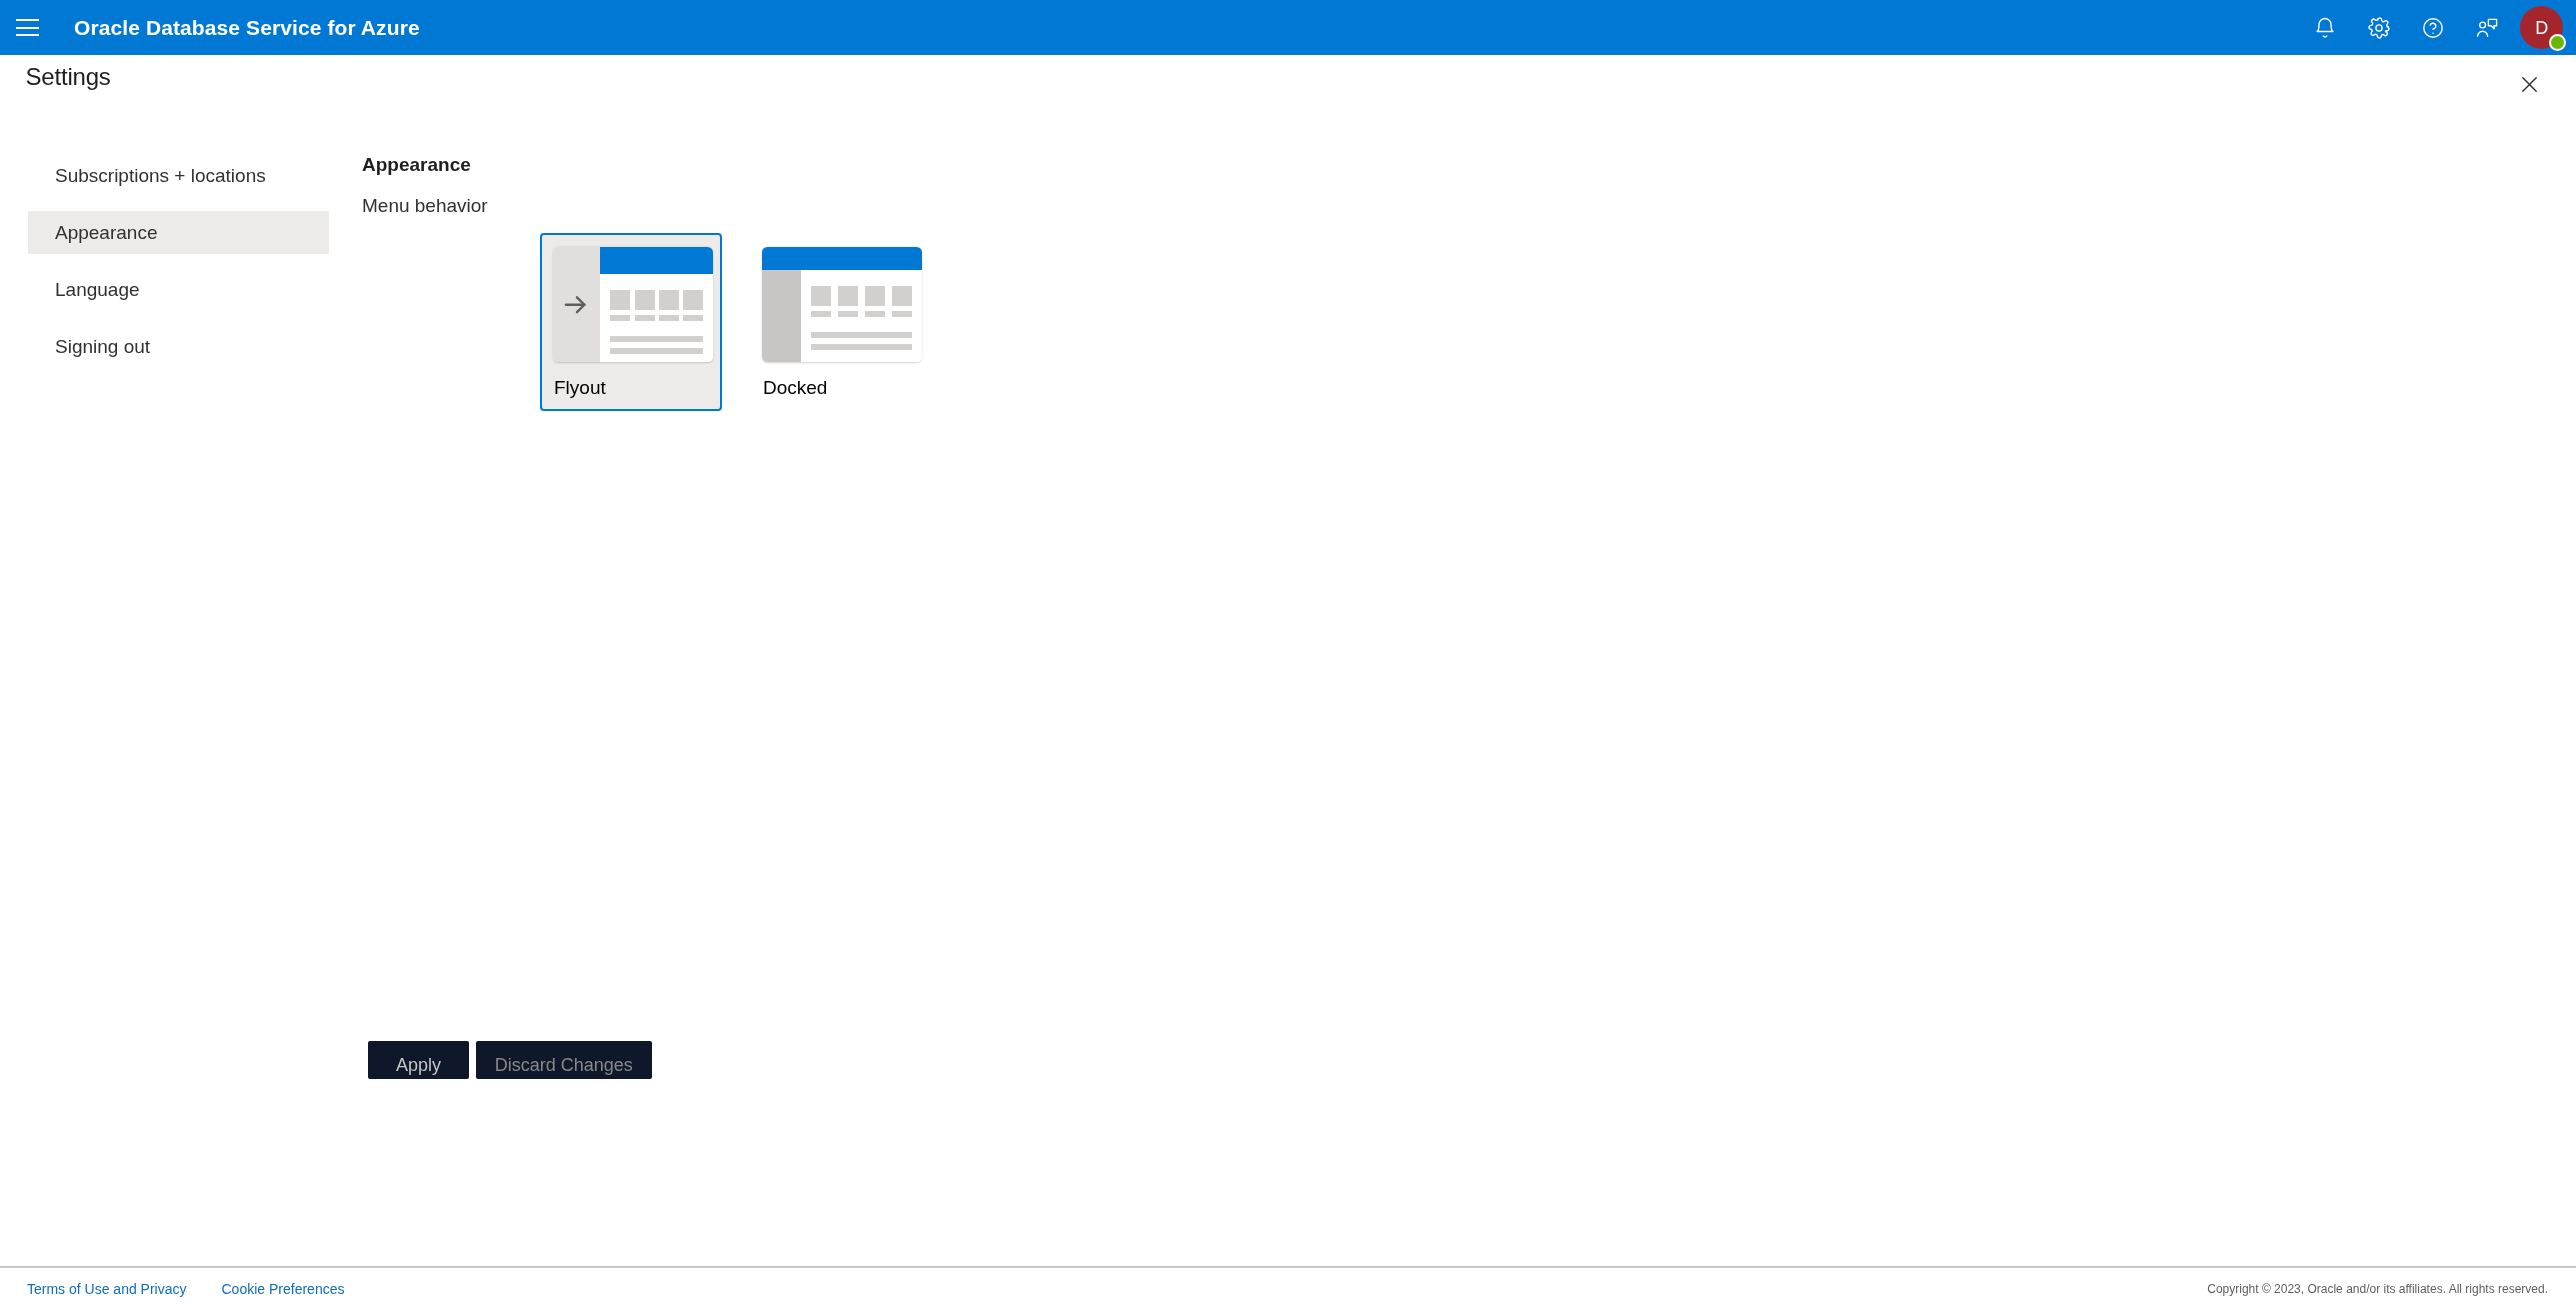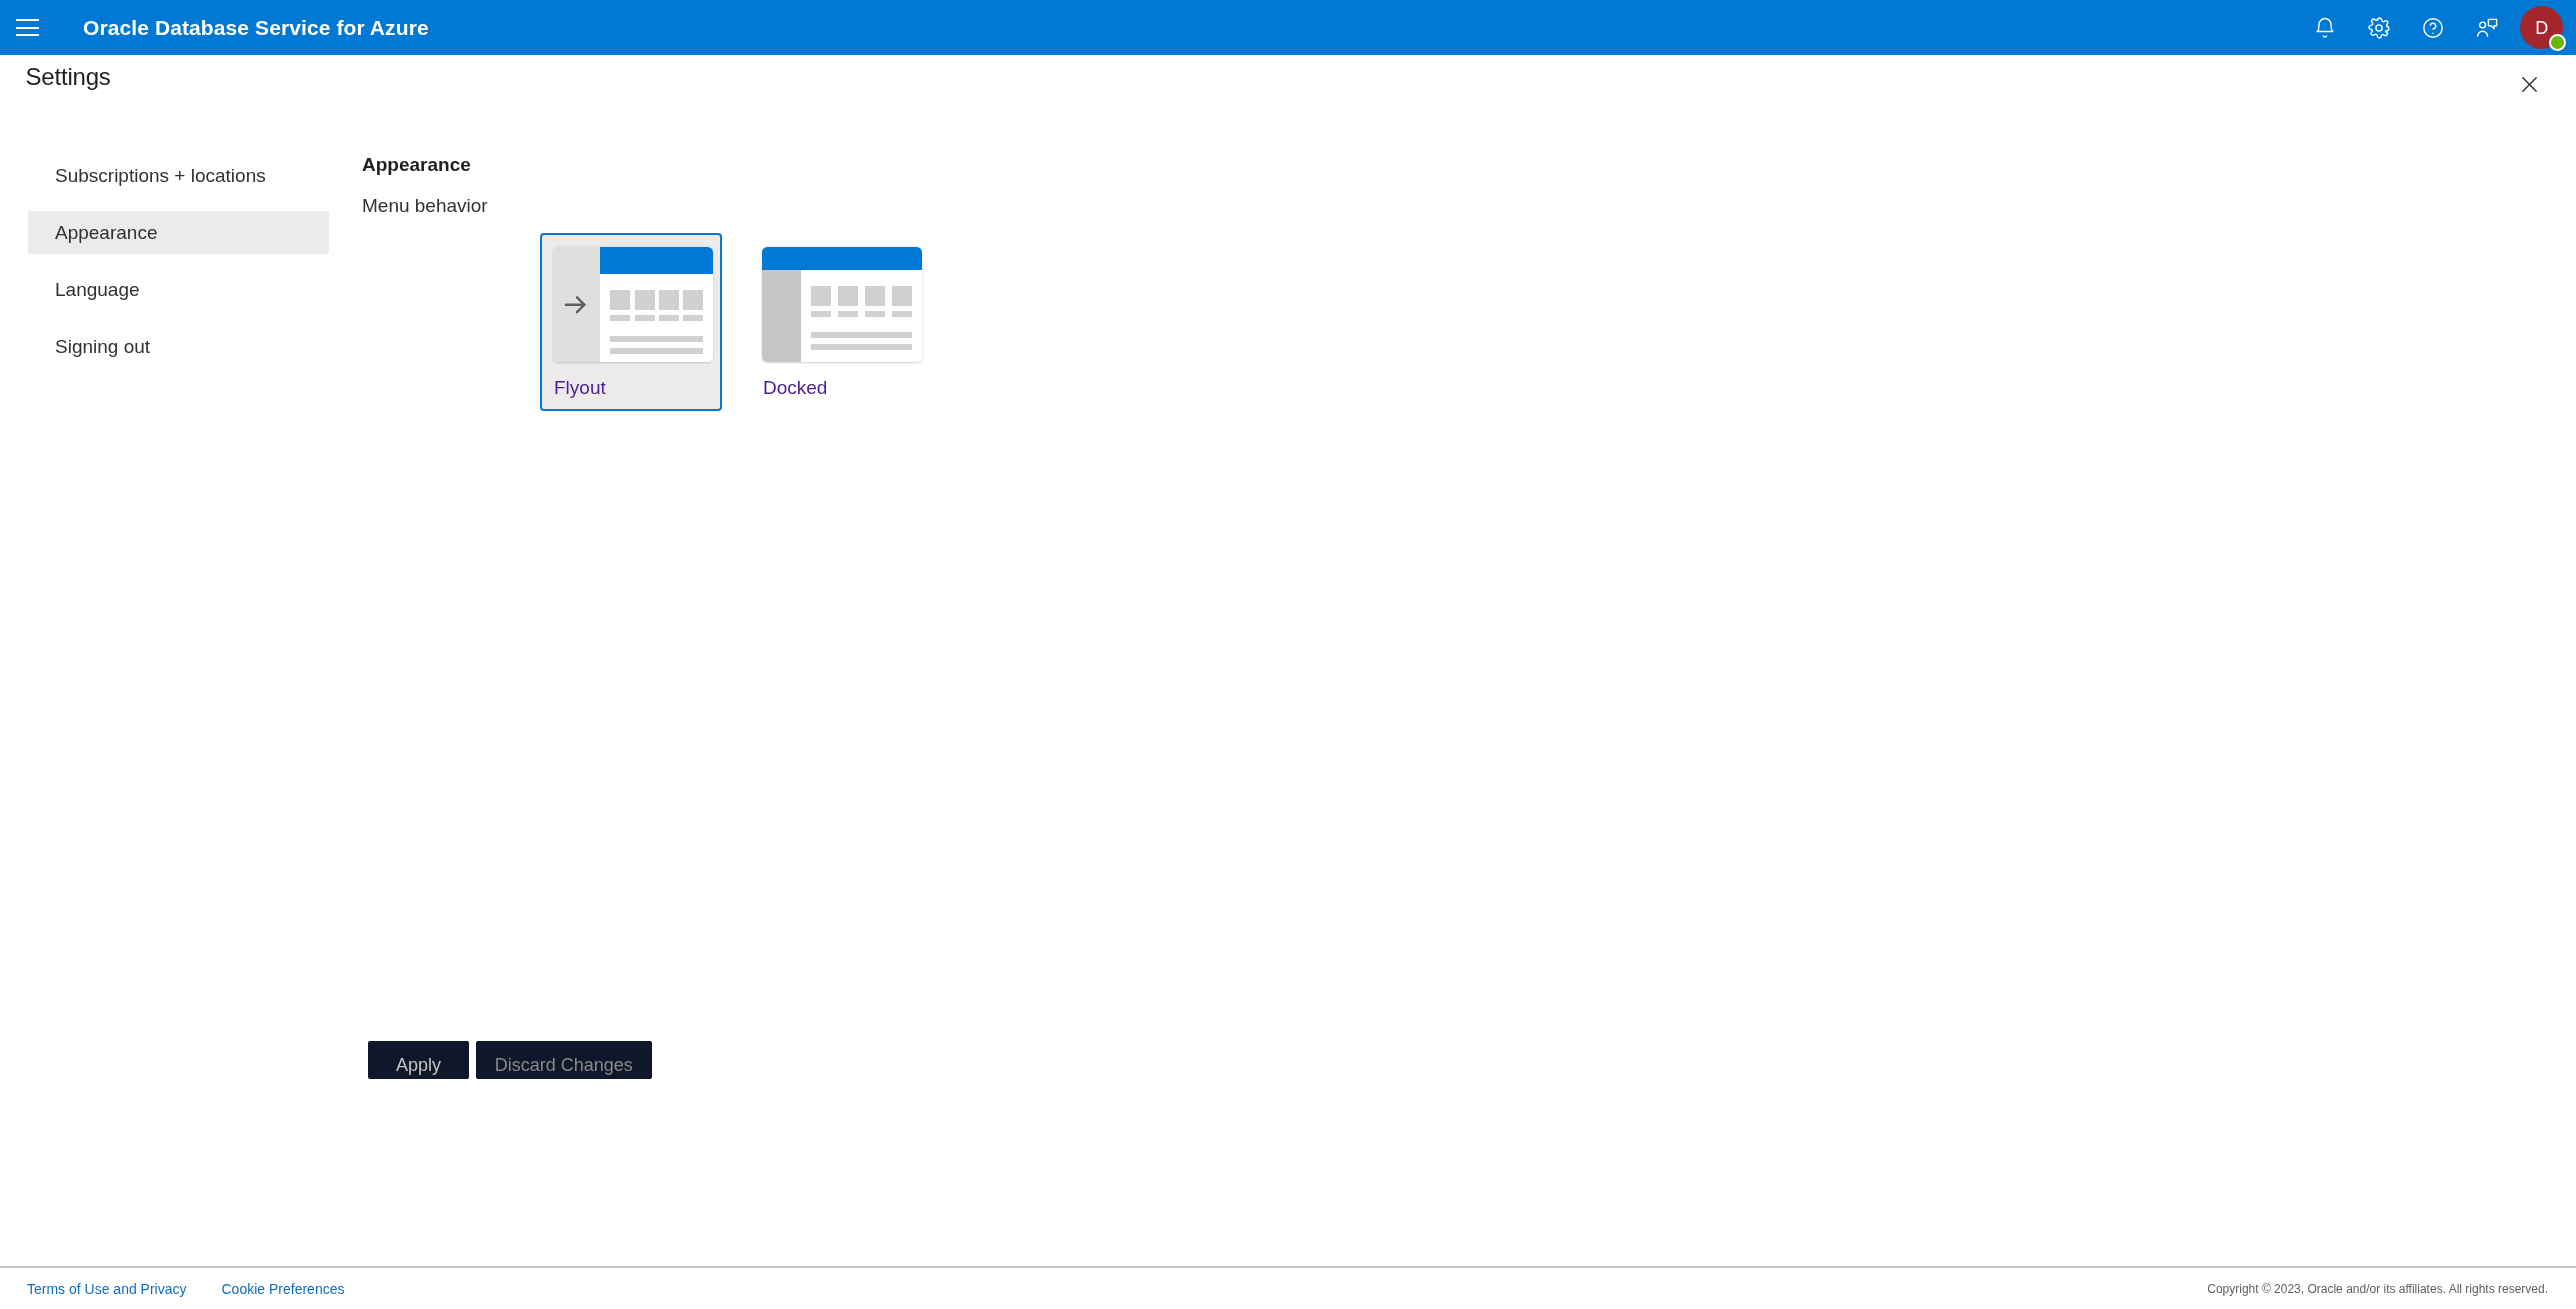--- a/index.html
+++ b/index.html
@@ -37,21 +37,21 @@
     display: block;
     width: 23px;
     height: 2px;
     background: #ffffff;
   }
 
   .brand-title {
     color: #ffffff;
     font-size: 21px;
     font-weight: bold;
-    margin-left: 28px;
+    margin-left: 19px;
     letter-spacing: 0.1px;
     white-space: nowrap;
   }
 
   .topbar-spacer { flex: 1; }
 
   .topbar-actions {
     display: flex;
     align-items: center;
     height: 55px;
@@ -197,21 +197,21 @@
     flex-direction: column;
     align-items: flex-start;
   }
   .option-card.selected {
     border-color: #0078D4;
     background: #EDEBE9;
   }
 
   .option-label {
     font-size: 19px;
-    color: #4c1d95;
+    color: #000000;
     margin-top: 14.8px;
     padding-left: 1.3px;
   }
 
   
   .thumb {
     position: relative;
     width: 160px;
     height: 115px;
     border-radius: 5.4px;

